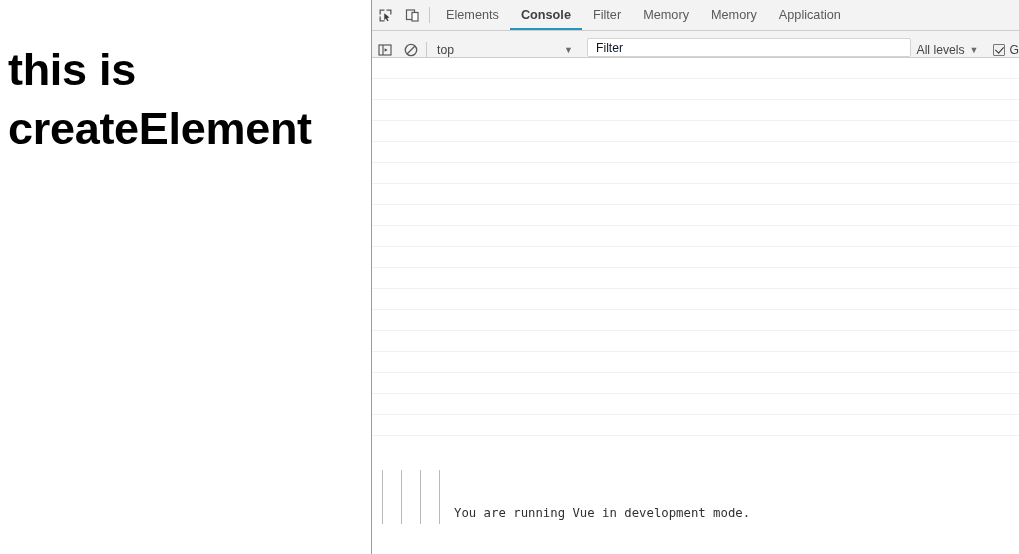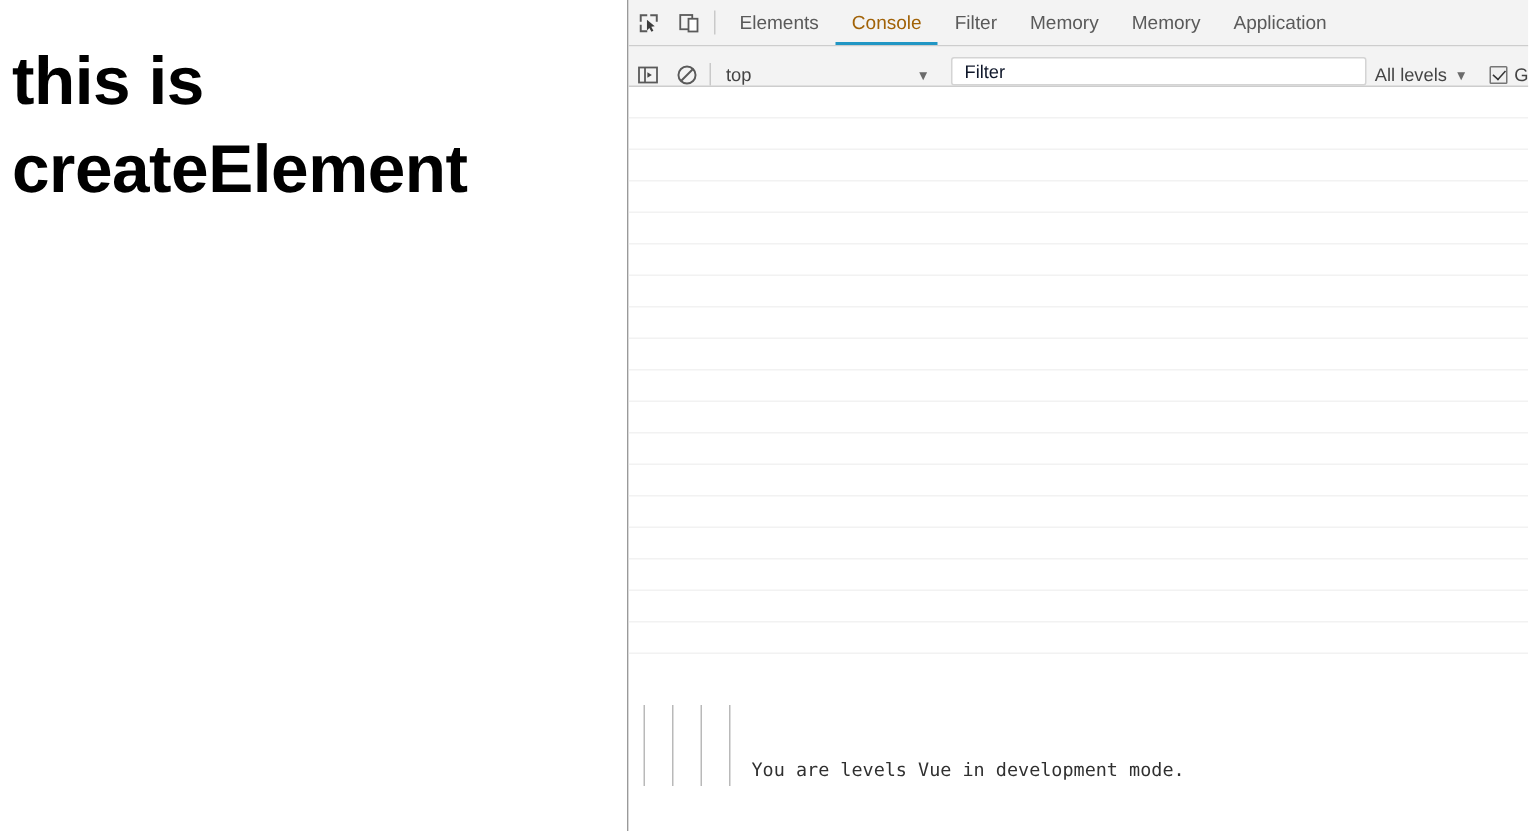--- a/index.html
+++ b/index.html
@@ -13,40 +13,39 @@
 
   
   .page-pane {
     width: 371px; height: 554px;
     background: #ffffff;
     position: relative;
     flex: 0 0 371px;
   }
   .page-h1 {
     position: absolute;
-    left: 8px; top: 24px;
+    left: 8px; top: 40px;
     width: 360px;
     font-size: 45px;
     line-height: 1.32;
     font-weight: bold;
     color: #000;
     letter-spacing: -0.3px;
     font-family: "Liberation Sans", sans-serif;
   }
 
   
   .devtools {
     flex: 1 1 auto;
     height: 554px;
     background: #ffffff;
     border-left: 1px solid #9a9a9a;
     display: flex;
     flex-direction: column;
     overflow: hidden;
-    margin-left: 47px;
   }
 
   
   .tabbar {
     height: 31px;
     flex: 0 0 31px;
     background: #f3f3f3;
     border-bottom: 1px solid #cdcdcd;
     display: flex;
     align-items: stretch;
@@ -64,21 +63,21 @@
     flex: 0 0 1px;
   }
   .tab {
     padding: 0 11px;
     display: flex; align-items: center;
     font-size: 12.7px;
     color: #5a5a5a;
     position: relative;
     flex: 0 0 auto;
   }
-  .tab.active { color: #a16207; }
+  .tab.active { color: #404040; font-weight: bold; }
   .tab.active::after {
     content: "";
     position: absolute;
     left: 0; right: 0; bottom: 0;
     height: 2px;
     background: var(--accent, #2196c4);
   }
 
   
   .filterbar {
@@ -325,21 +324,21 @@
         
       </div>
 
       <div class="multiline">
         <div class="content" style="height:54px">
           <span class="guide" style="left:10px"></span>
           <span class="guide" style="left:29px"></span>
           <span class="guide" style="left:48px"></span>
           <span class="guide" style="left:67px"></span>
           <div style="position:absolute;left:82px;top:1px">
-            <div class="plain">You are levels Vue in development mode.</div>
+            <div class="plain">You are running Vue in development mode.</div>
             
             
           </div>
         </div>
       </div>
 
     </div>
   </div>
 </div>
 

